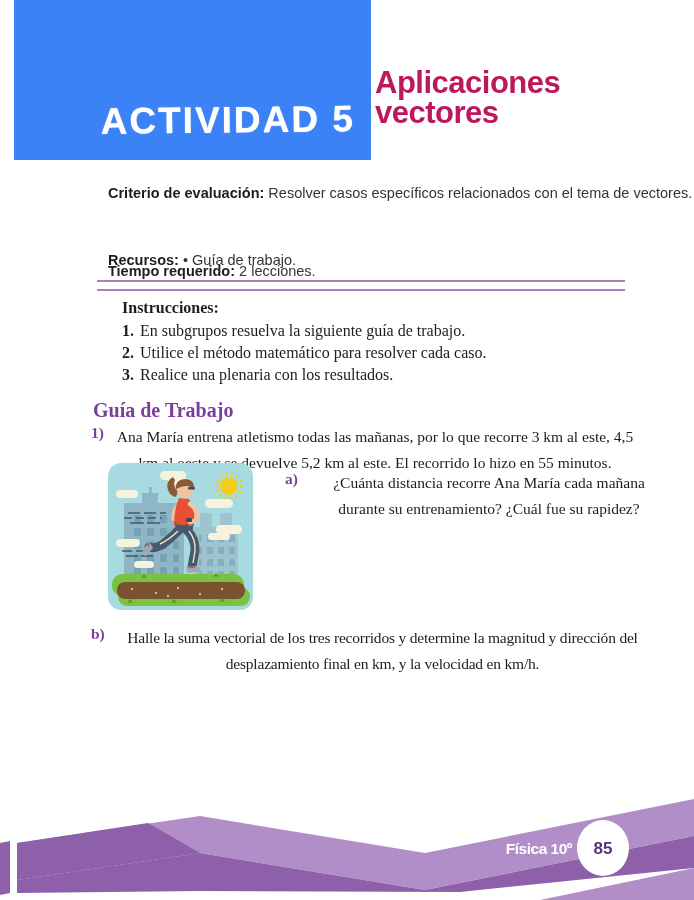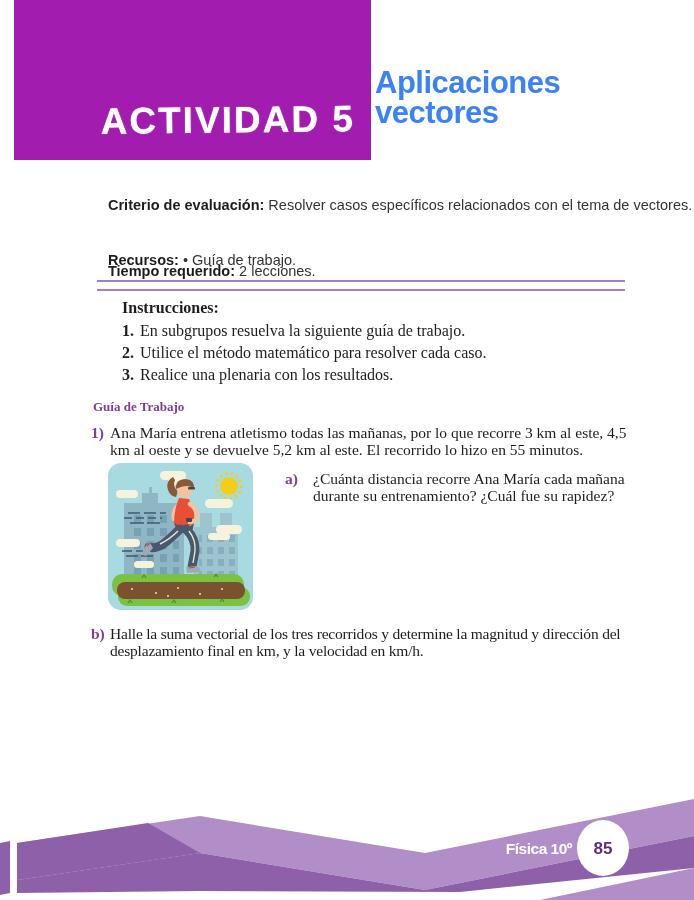--- a/index.html
+++ b/index.html
@@ -1,50 +1,50 @@
 <!DOCTYPE html>
 <html><head>
 <meta charset="utf-8">
 <style>
   html,body{margin:0;padding:0;background:#fff;}
   .page{position:relative;width:694px;height:900px;background:#fff;overflow:hidden;
         font-family:"Liberation Serif", serif;color:#1d1d1b;}
 
   
-  .banner{position:absolute;left:14px;top:0;width:357px;height:160px;background:#a21caf;}
+  .banner{position:absolute;left:14px;top:0;width:357px;height:160px;background:#3b82f6;}
   .banner-text{position:absolute;left:0;right:16px;bottom:18px;text-align:right;
                font-family:"Liberation Sans", sans-serif;font-weight:800;font-size:37px;
                letter-spacing:2px;color:#fff;transform:rotate(-0.6deg);
                text-shadow:0 0 1px rgba(255,255,255,.9);}
   .main-title{position:absolute;left:375px;top:68px;width:310px;
               font-family:"Liberation Sans", sans-serif;font-weight:bold;
-              font-size:31px;line-height:30px;letter-spacing:-0.5px;color:#3b82f6;}
+              font-size:31px;line-height:30px;letter-spacing:-0.5px;color:#be185d;}
 
   
   .meta{position:absolute;left:108px;top:185px;width:540px;
         font-family:"Liberation Sans", sans-serif;font-size:14.5px;color:#333;}
   .meta-line{position:absolute;left:0;white-space:nowrap;}
   .meta-line b{color:#1d1d1b;}
-  .ml1{top:12px;} .ml2{top:35px;margin-top:32px;} .ml3{top:78px;}
+  .ml1{top:0;} .ml2{top:35px;margin-top:32px;} .ml3{top:78px;}
 
   
   .divider{position:absolute;left:97px;top:280px;width:528px;height:7px;
            border-top:2px solid #A57FC5;border-bottom:2px solid #A57FC5;}
 
   
   .instructions{position:absolute;left:122px;top:299px;width:500px;font-size:16px;}
   .instructions .head{font-weight:bold;margin-bottom:3px;}
   .inst-item{display:flex;line-height:22px;}
   .inst-item .num{font-weight:bold;width:18px;flex:none;}
 
   
-  .guia-head{position:absolute;left:93px;top:399px;font-weight:bold;font-size:13px;color:#7B3F9B;}
+  .guia-head{position:absolute;left:93px;top:399px;font-weight:bold;font-size:20px;color:#7B3F9B;}
   .p-num{position:absolute;font-weight:bold;color:#7B3F9B;font-size:15.5px;}
   .n1{left:91px;top:424px;} .na{left:285px;top:470px;} .nb{left:91px;top:625px;}
-  .p-text{position:absolute;font-size:15.5px;line-height:17px;color:#1d1d1b;}
+  .p-text{position:absolute;font-size:15.5px;line-height:26px;color:#1d1d1b;text-align:center;}
   .t1{left:110px;top:424px;width:530px;}
   .ta{left:313px;top:470px;width:352px;}
   .tb{left:110px;top:625px;width:545px;letter-spacing:-0.2px;}
 
   .illustration{position:absolute;left:108px;top:463px;width:145px;height:147px;}
 
   
   .footer{position:absolute;left:0;top:785px;width:694px;height:115px;}
 </style>
 </head>

